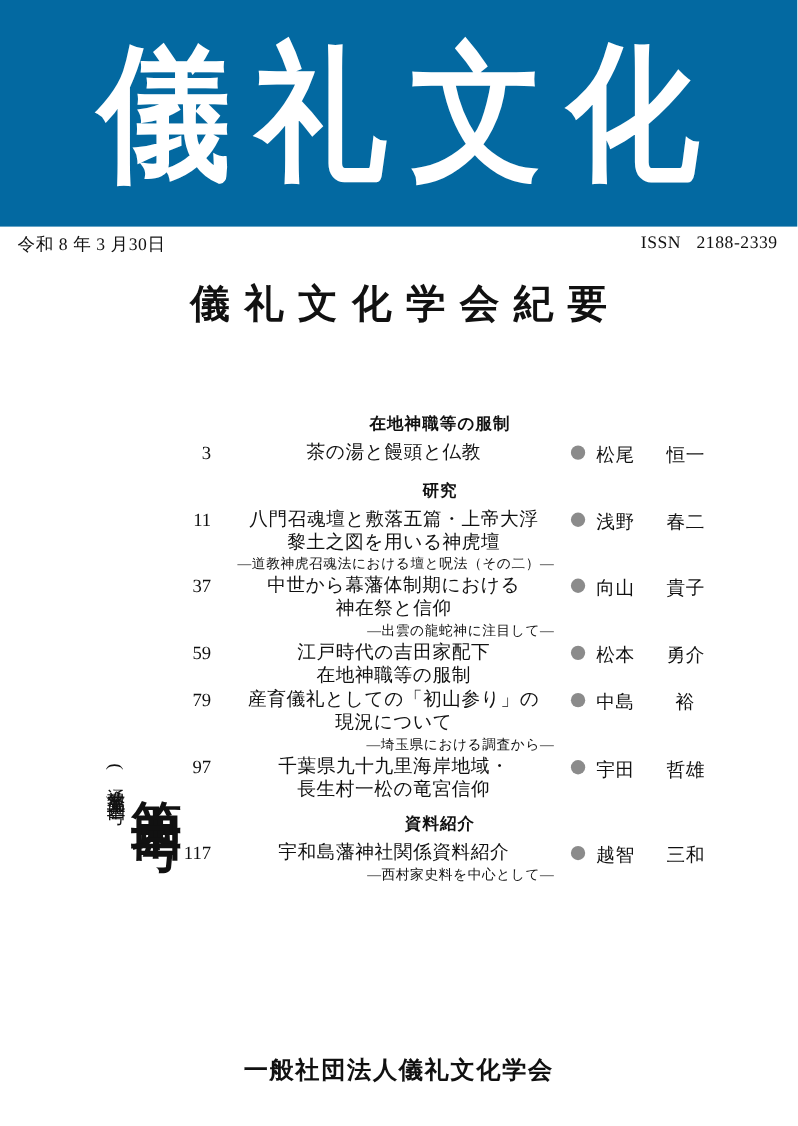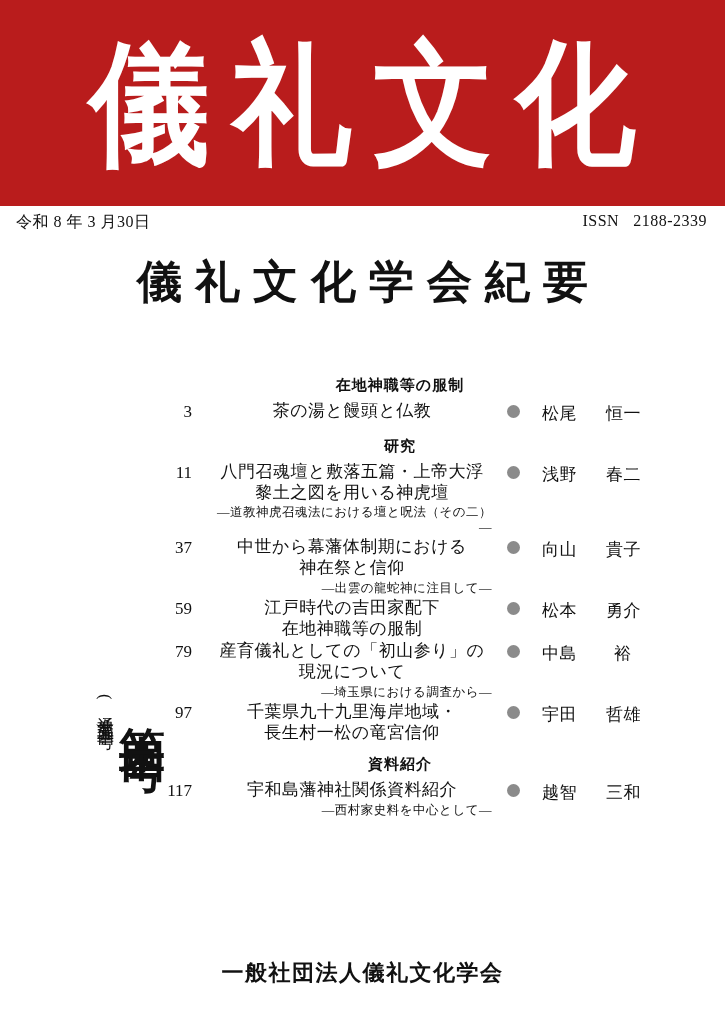--- a/index.html
+++ b/index.html
@@ -21,21 +21,21 @@
     width: 725px;
     height: 1024px;
     background: #ffffff;
   }
   
   .masthead {
     position: absolute;
     left: 0; top: 0;
     width: 725px;
     height: 206px;
-    background: #b91c1c;
+    background: #0369a1;
     overflow: hidden;
   }
   .masthead-title {
     position: absolute;
     left: 0; top: 0;
     width: 725px;
     height: 206px;
     display: flex;
     align-items: center;
     justify-content: center;
@@ -71,21 +71,21 @@
     white-space: nowrap;
   }
   .issn .issn-label { margin-right: 14px; }
   
   .journal-name {
     position: absolute;
     left: 0; top: 252px;
     width: 725px;
     text-align: center;
     font-family: "DejaVu Serif", "Liberation Serif", serif;
-    font-size: 45px;
+    font-size: 36px;
     font-weight: 700;
     letter-spacing: 13px;
     text-indent: 13px;
     white-space: nowrap;
   }
   
   .volume-block {
     position: absolute;
     left: 56px;
     top: 690px;
@@ -175,21 +175,20 @@
     background: #8b8b8b;
     display: block;
   }
   .entry-author {
     flex: 0 0 auto;
     width: 108px;
     font-size: 17px;
     padding-top: 1px;
     letter-spacing: 0.5px;
     white-space: nowrap;
-    margin-left: 12px;
   }
   .entry-author .sur { display: inline-block; }
   .entry-author .given { display: inline-block; }
   .author-2-2 .sur { width: 42px; }
   .author-2-1 .sur { width: 42px; }
   .sp-wide { display: inline-block; width: 22px; }
   .sp-narrow { display: inline-block; width: 8px; }
   
   .sec-study { margin-top: 10px; }
   .sec-material { margin-top: 12px; }

